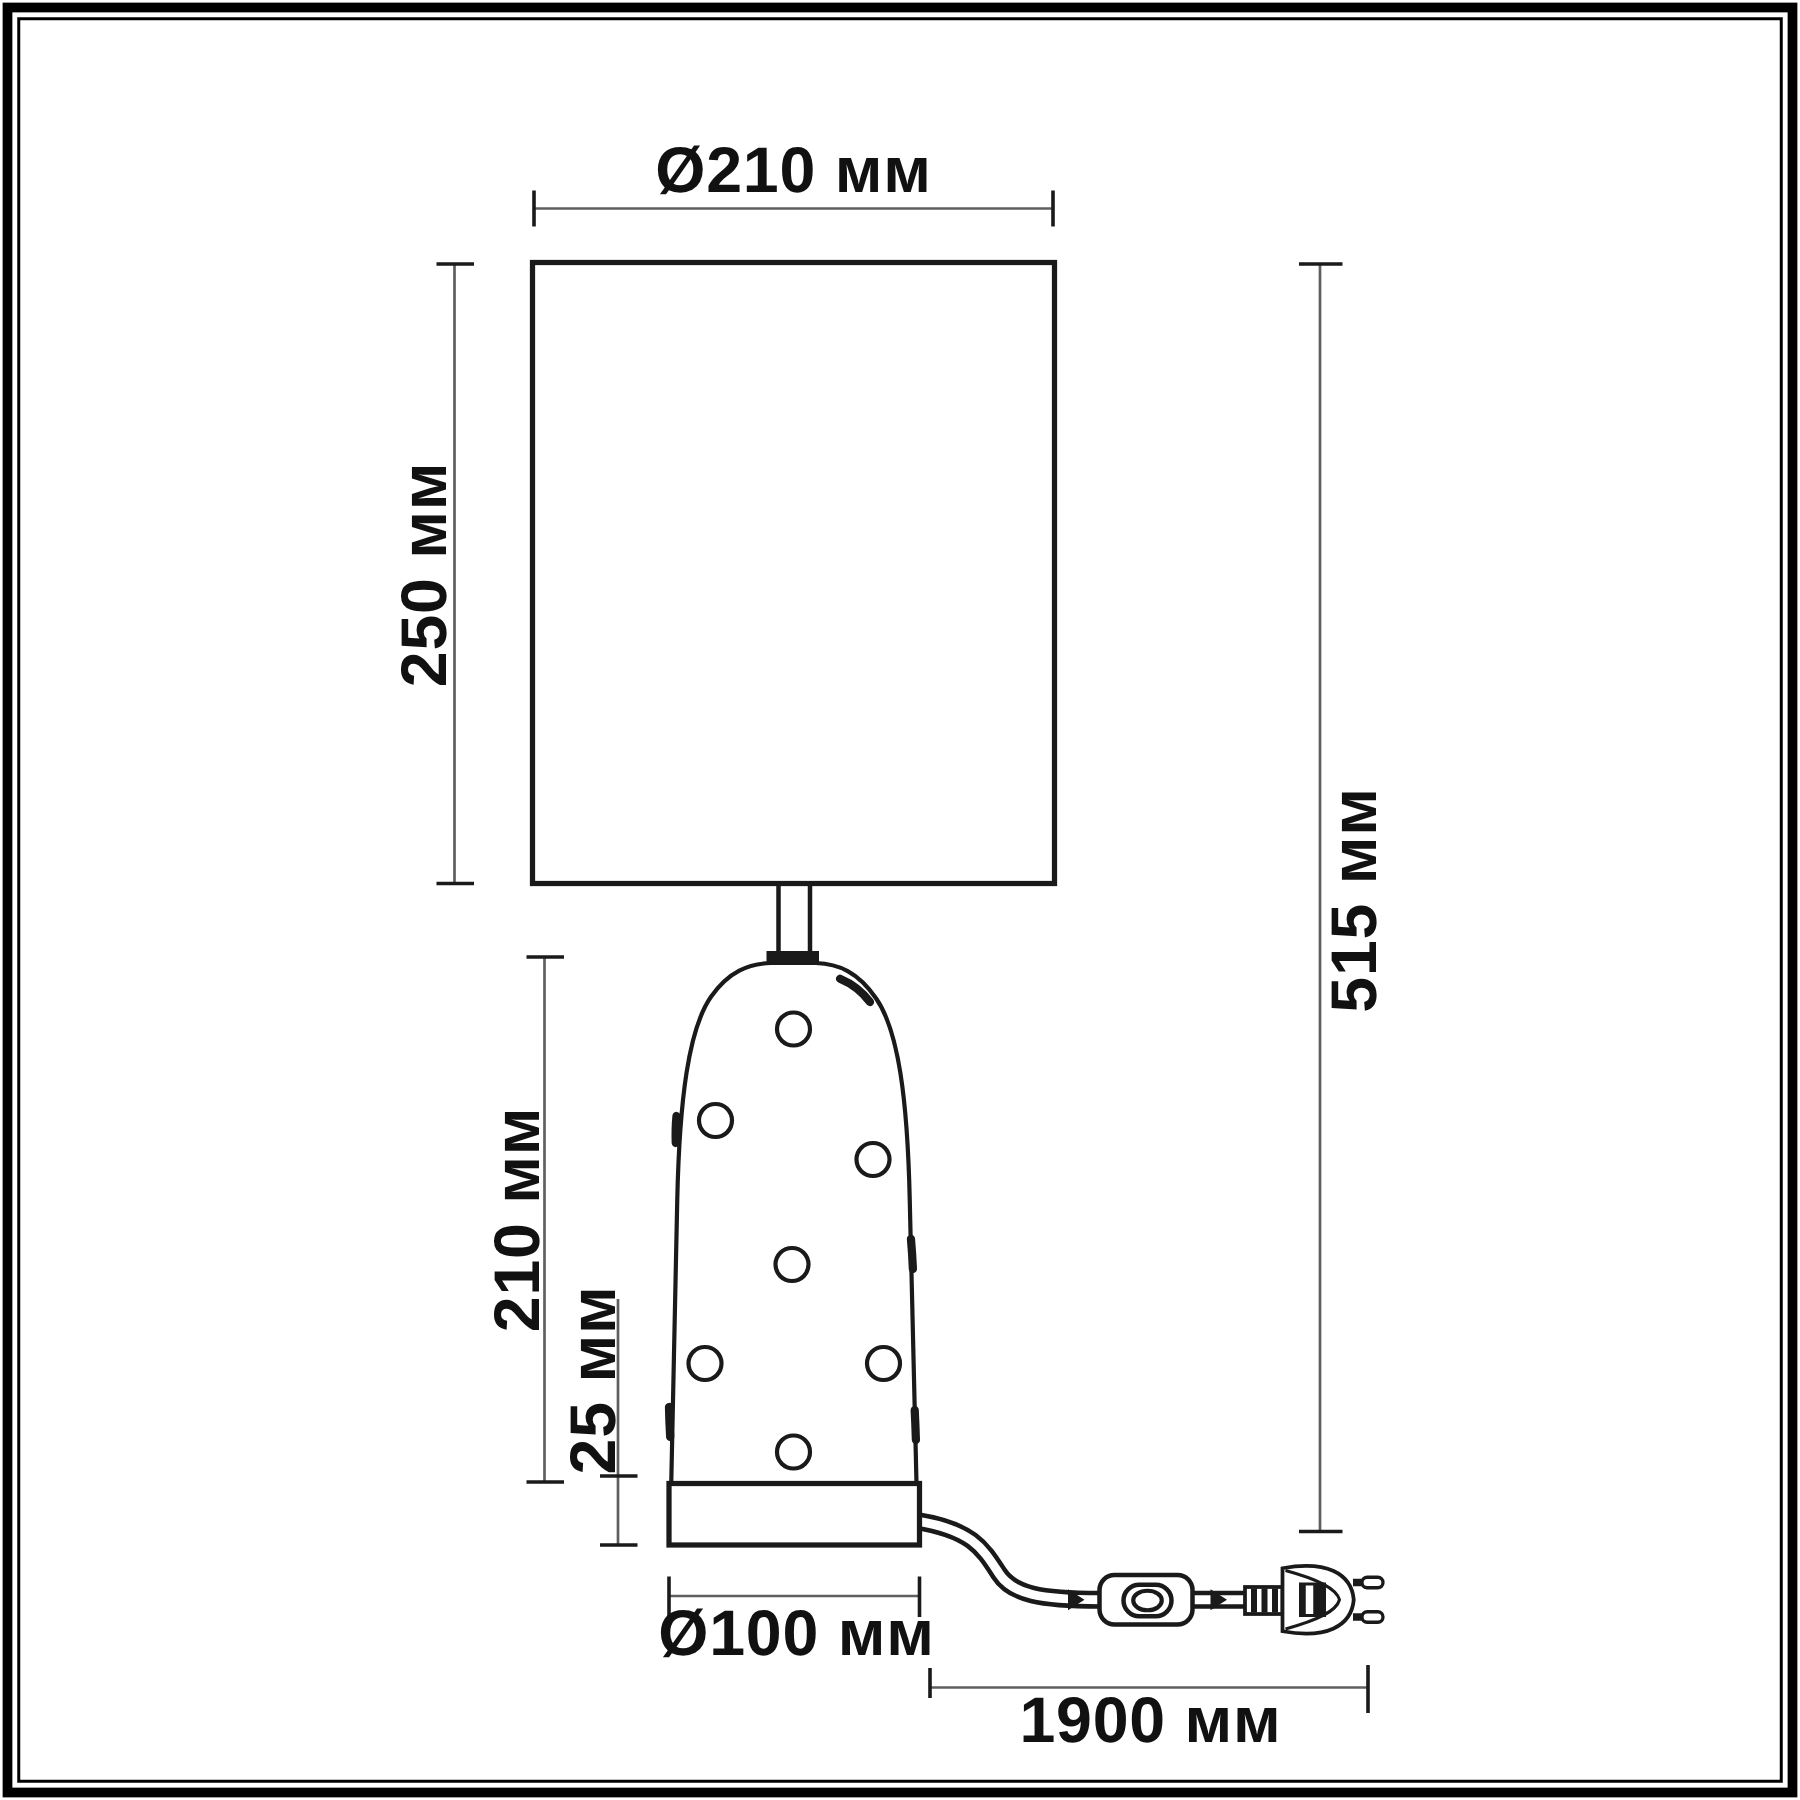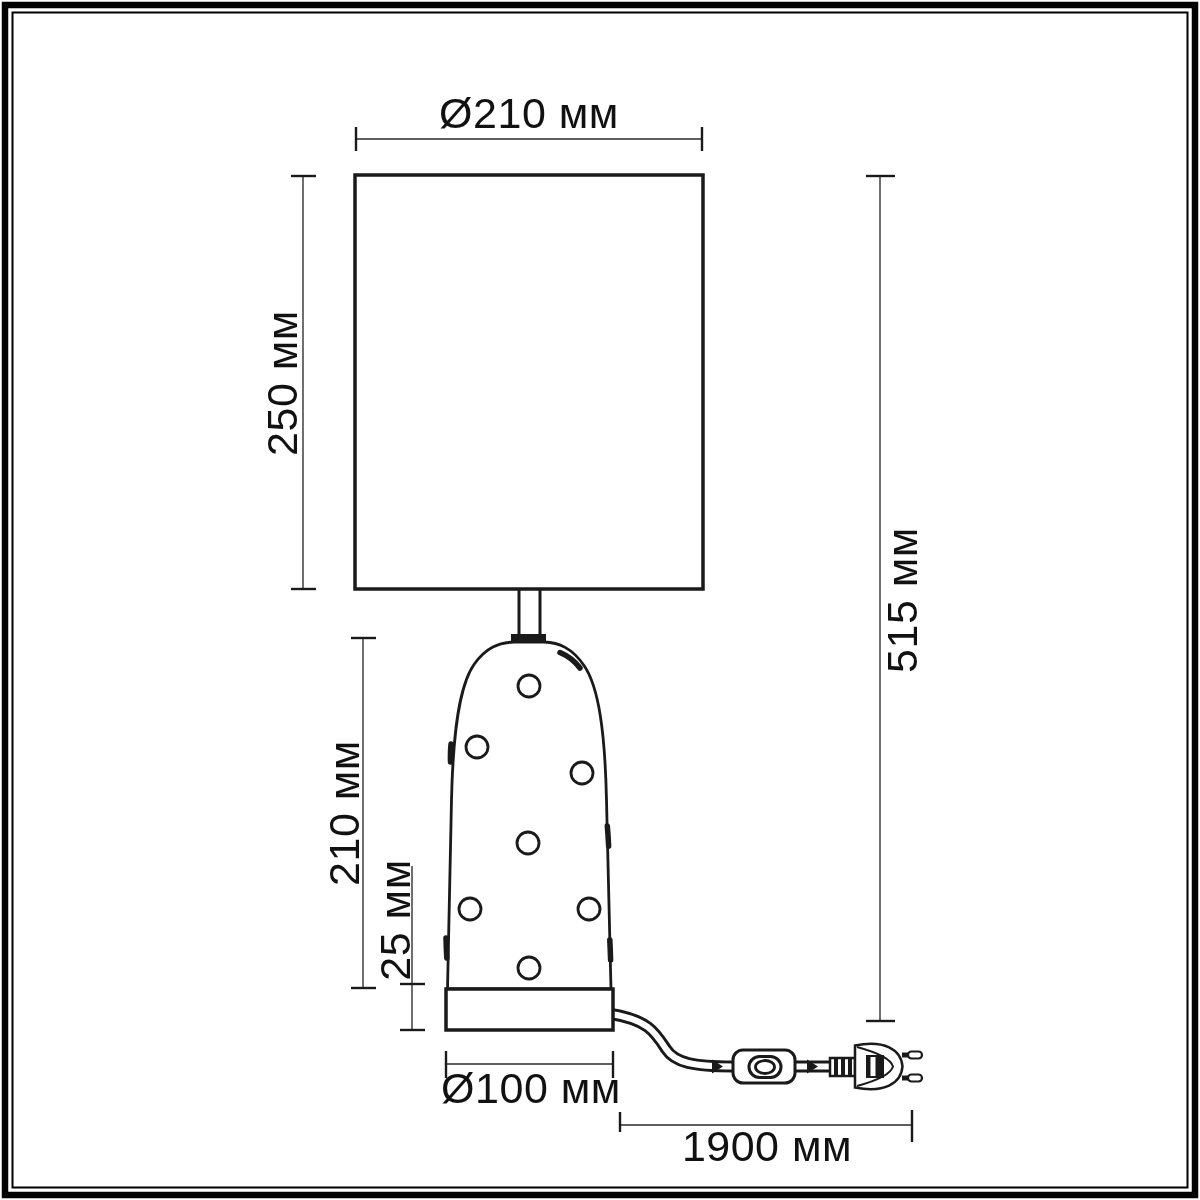--- a/index.html
+++ b/index.html
@@ -6,20 +6,21 @@
     margin: 0;
     padding: 0;
     background: #ffffff;
   }
   .stage {
     position: relative;
     width: 1200px;
     height: 1200px;
     background: #ffffff;
     overflow: hidden;
+    font-weight: bold;
   }
   svg {
     display: block;
     width: 1200px;
     height: 1200px;
   }
   .dim-text {
     font-family: "Liberation Sans", "DejaVu Sans", sans-serif;
     font-size: 43px;
     fill: #111111;

